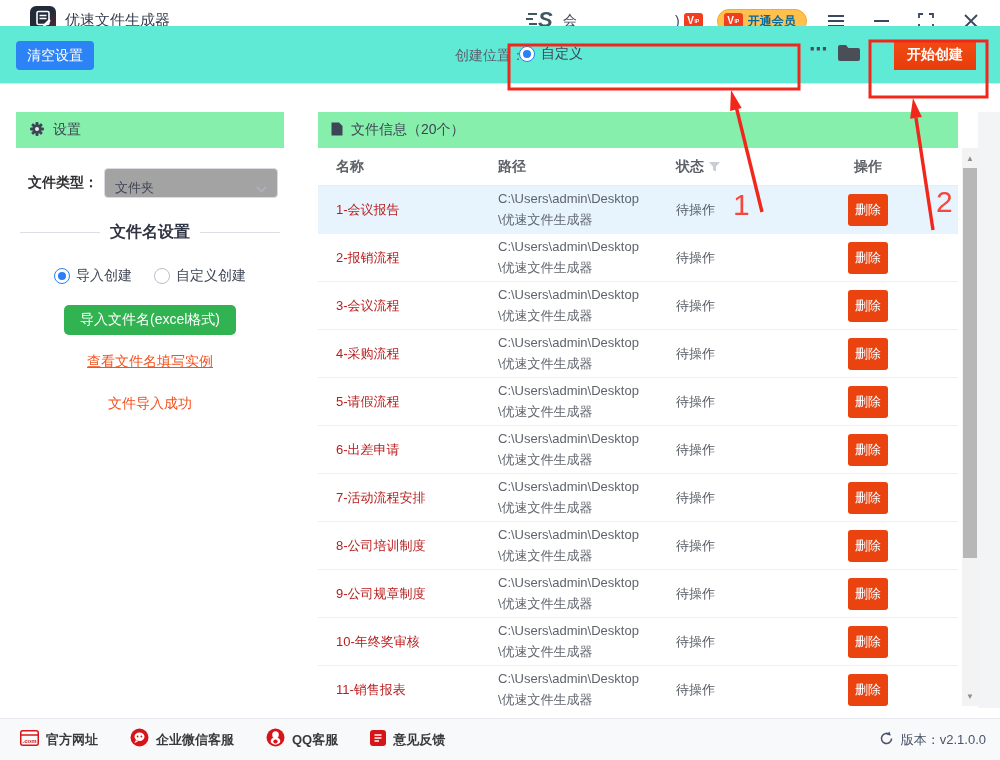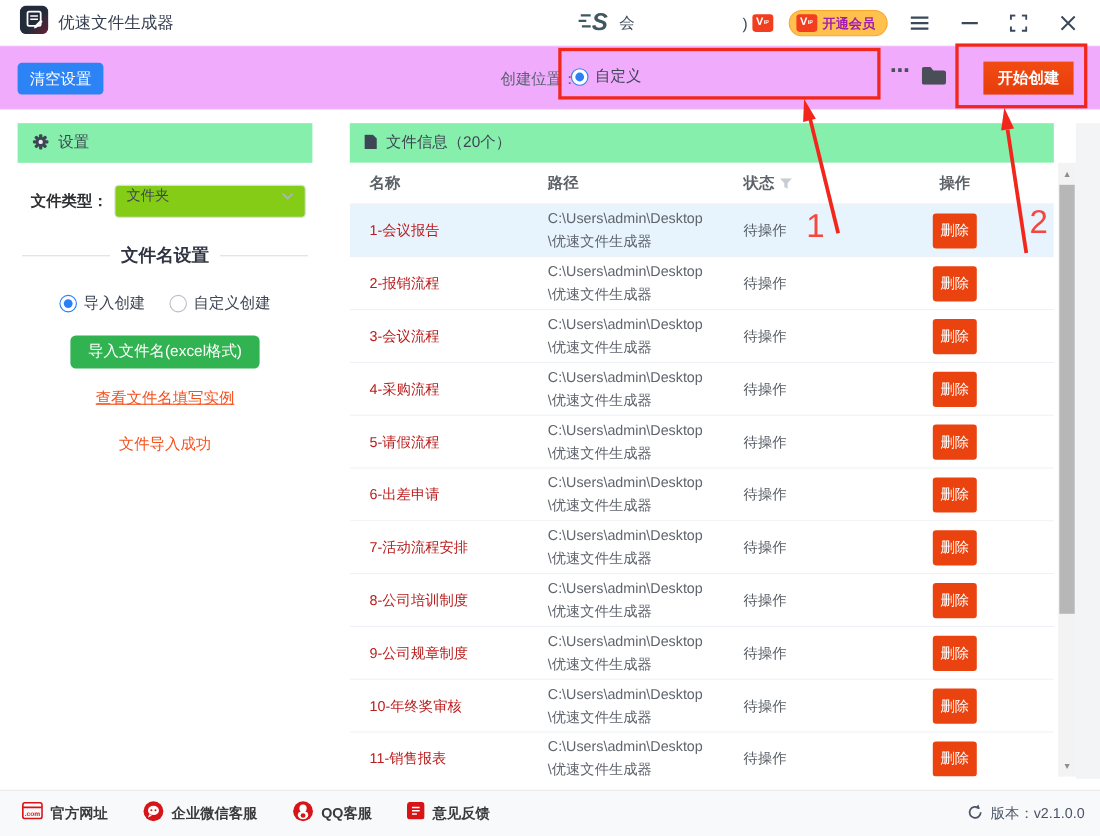--- a/index.html
+++ b/index.html
@@ -3,34 +3,34 @@
 <meta charset="utf-8">
 <style>
   * { margin:0; padding:0; box-sizing:border-box; }
   html,body { width:1000px; height:760px; }
   body { font-family:"Liberation Sans","DejaVu Sans",sans-serif; background:#fff; color:#303133; overflow:hidden; position:relative; }
 
   .window { position:absolute; inset:0; background:#fff; }
 
   
   .titlebar { position:absolute; left:0; top:0; width:1000px; height:42px; background:#fff; border-bottom:1px solid #edf0f3; display:flex; align-items:center; }
-  .app-id { display:flex; align-items:center; gap:9px; padding-left:18px; }
+  .app-id { display:flex; align-items:center; gap:9px; padding-left:30px; }
   .app-title { font-size:15px; color:#333c4e; }
   .account-zone { position:absolute; left:525px; top:0; height:42px; display:flex; align-items:center; }
   .account-text { font-size:14px; color:#3c4858; }
   .censor { width:98px; height:20px; background:#fff; }
   .vip-badge { display:inline-flex; align-items:center; justify-content:center; width:19px; height:16px; border-radius:3px; background:#f23d1f; color:#fff; font-size:10px; font-weight:bold; margin:0 4px; line-height:1; }
   .vip-badge small { font-size:5px; margin-left:0.5px; }
   .member-pill { display:inline-flex; align-items:center; gap:5px; height:24px; padding:0 10px 0 6px; margin-left:10px; border-radius:13px; background:#ffc04d; border:1px solid #f7a82d; cursor:pointer; }
-  .member-pill .label { font-size:12px; font-weight:bold; color:#a21caf; }
+  .member-pill .label { font-size:12px; font-weight:bold; color:#0369a1; }
   .win-controls { position:absolute; right:20px; top:0; height:42px; display:flex; align-items:center; gap:27px; }
   .win-btn { display:flex; align-items:center; justify-content:center; width:18px; height:18px; cursor:pointer; }
 
   
-  .toolbar { position:absolute; left:0; top:42px; width:1000px; height:58px; background:#f0abfc; border-bottom:1px solid #e3e7ed; }
+  .toolbar { position:absolute; left:0; top:26px; width:1000px; height:58px; background:#5eead4; border-bottom:1px solid #e3e7ed; }
   .clear-btn { position:absolute; left:16px; top:15px; width:78px; height:29px; background:#2c83f5; color:#fff; border:none; border-radius:4px; font-size:14px; cursor:pointer; font-family:inherit; }
   .loc-label { position:absolute; left:455px; top:21px; font-size:14px; color:#5a6170; }
   .radio-row { position:absolute; left:519px; top:19px; display:flex; align-items:center; gap:6px; cursor:pointer; }
   .radio { width:16px; height:16px; border-radius:50%; border:1px solid #2a80f4; background:#fff; display:flex; align-items:center; justify-content:center; }
   .radio .dot { width:8px; height:8px; border-radius:50%; background:#2a80f4; }
   .radio.off { border-color:#b9c0ca; }
   .radio-label { font-size:14px; color:#3f4document5; color:#3f4655; }
   .path-input { position:absolute; left:600px; top:14px; width:194px; height:30px; border:1px solid #d8dce2; border-radius:4px; padding:0 8px; font-size:13px; color:#5a5f66; font-family:inherit; background:#fff; }
   .more-dots { position:absolute; left:809px; top:12px; font-size:18px; font-weight:bold; color:#4a4f57; letter-spacing:1px; cursor:pointer; }
   .folder-btn { position:absolute; left:838px; top:18px; cursor:pointer; }
@@ -38,21 +38,21 @@
 
   
   .content { position:absolute; left:0; top:100px; width:1000px; height:618px; background:#fff; }
   .side-gray { position:absolute; right:0; top:12px; width:22px; height:596px; background:#f2f4f6; }
 
   
   .sidebar { position:absolute; left:16px; top:12px; width:268px; }
   .panel-head { height:36px; background:#86efac; display:flex; align-items:center; gap:8px; padding-left:13px; font-size:14px; color:#3d4654; }
   .ft-row { display:flex; align-items:center; margin:20px 6px 0 12px; }
   .ft-label { font-size:14px; font-weight:bold; color:#303133; }
-  .select-box { flex:1; height:30px; margin-left:6px; border:1px solid #d8dce2; border-radius:4px; display:flex; align-items:flex-start; justify-content:space-between; padding:0 10px; cursor:pointer; background:#84cc16; }
+  .select-box { flex:1; height:30px; margin-left:6px; border:1px solid #d8dce2; border-radius:4px; display:flex; align-items:flex-end; justify-content:space-between; padding:0 10px; cursor:pointer; background:#a3a3a3; }
   .select-box .val { font-size:13px; color:#3f4655; }
   .section-title { display:flex; align-items:center; gap:10px; margin:24px 4px 0 4px; }
   .section-title .line { flex:1; height:1px; background:#dadee4; }
   .section-title .txt { font-size:16px; font-weight:bold; color:#2f3442; }
   .radios { display:flex; justify-content:center; gap:22px; margin-top:24px; }
   .radios .opt { display:flex; align-items:center; gap:6px; font-size:14px; color:#3f4655; cursor:pointer; }
   .import-btn { display:block; margin:20px auto 0; width:172px; height:30px; background:#31b351; color:#fff; border:none; border-radius:5px; font-size:14px; cursor:pointer; font-family:inherit; }
   .example-link { display:block; margin-top:18px; text-align:center; font-size:14px; color:#f4511e; text-decoration:underline; cursor:pointer; }
   .import-status { margin-top:24px; text-align:center; font-size:14px; color:#f4511e; }
 

